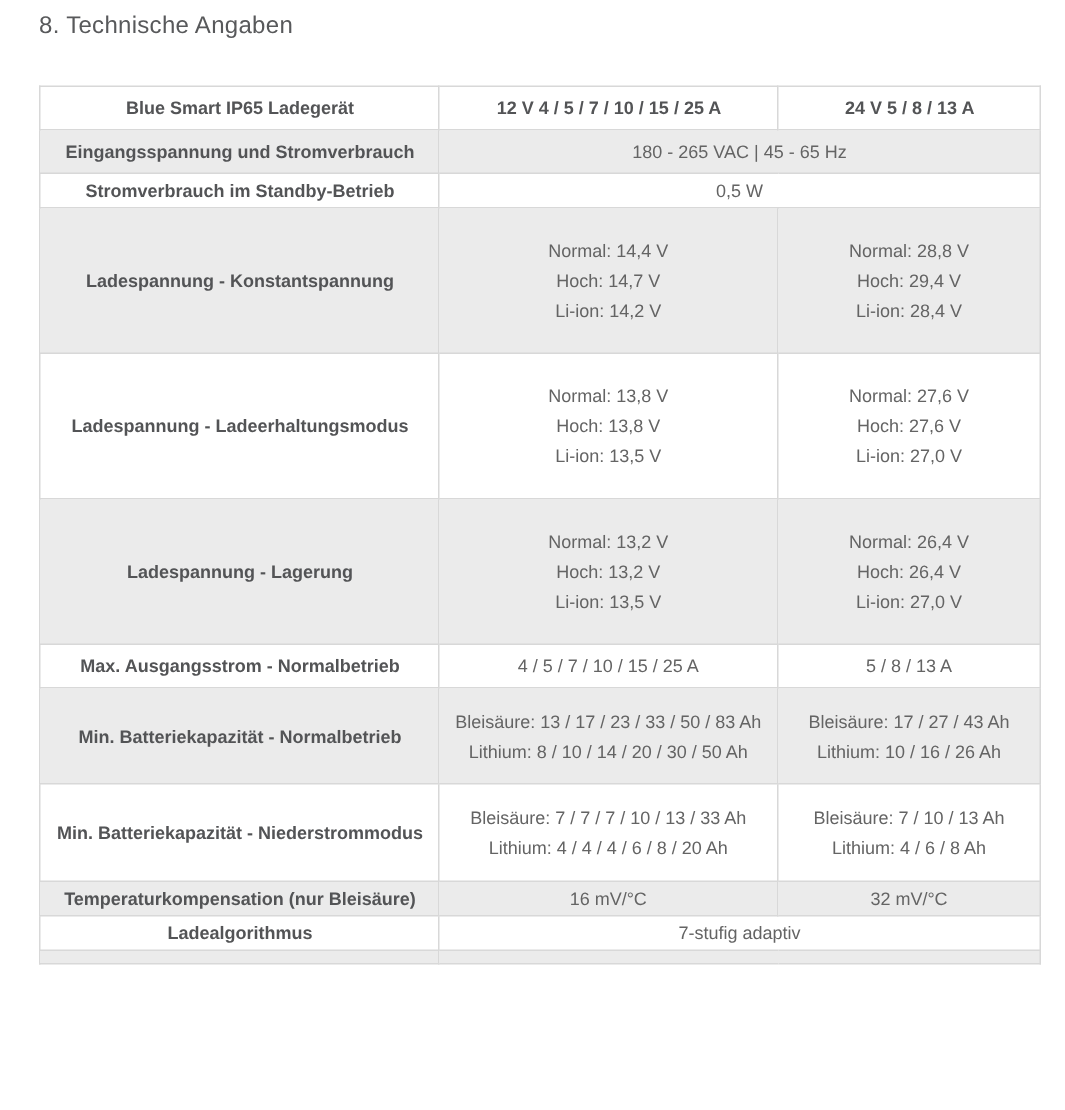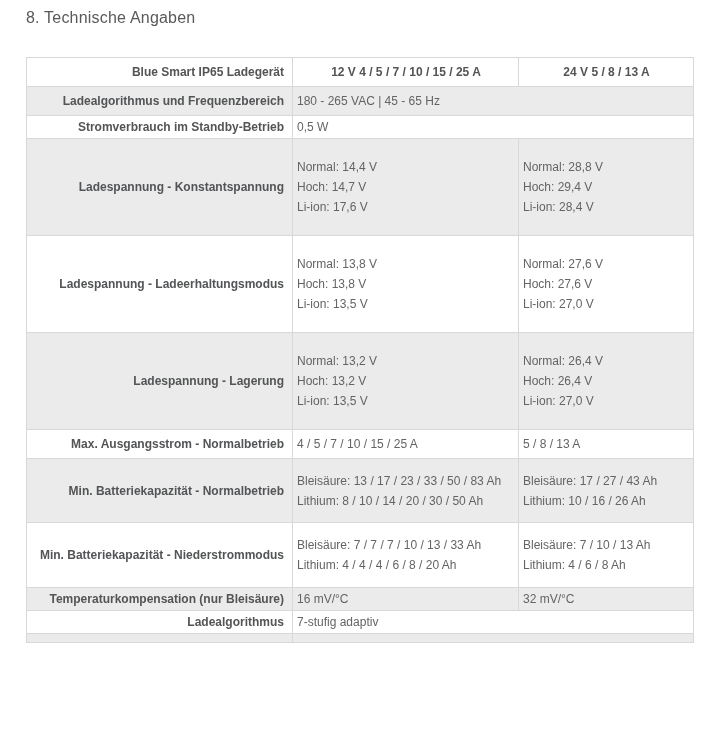--- a/index.html
+++ b/index.html
@@ -29,29 +29,29 @@
     font-size:12px;vertical-align:middle;overflow:hidden;
   }
   tbody tr:nth-child(odd){background:var(--zebra-bg);}
   .rh-s{height:29px;}
   .rh-sm{height:20px;}
   .rh-2{height:65px;}
   .rh-3{height:97px;}
   .rh-h{height:29px;}
   .rh-cut{height:8px;}
   th.label,td.label{
-    text-align:right;font-weight:bold;color:var(--text-color);
+    text-align:center;font-weight:bold;color:var(--text-color);
     padding:4px 8px 4px 9px;
   }
   th.hval{
     text-align:center;font-weight:bold;color:var(--text-color);
     padding:4px 8px 4px 9px;white-space:nowrap;
   }
   td.val{
-    color:var(--value-color);
+    text-align:center;color:var(--value-color);
     padding:4px 4px;white-space:nowrap;
   }
   td.val p{margin:0;line-height:14px;}
   td.val p + p{margin-top:6px;}
 </style>
 </head>
 <body>
 
 <h1 class="page-title">8. Technische Angaben</h1>
 
@@ -63,33 +63,33 @@
   </colgroup>
   <thead>
     <tr class="rh-h">
       <th class="label">Blue Smart IP65 Ladegerät</th>
       <th class="hval">12 V 4 / 5 / 7 / 10 / 15 / 25 A</th>
       <th class="hval">24 V 5 / 8 / 13 A</th>
     </tr>
   </thead>
   <tbody>
     <tr class="rh-s">
-      <td class="label">Ladealgorithmus und Frequenzbereich</td>
+      <td class="label">Eingangsspannung und Stromverbrauch</td>
       <td class="val" colspan="2">180 - 265 VAC | 45 - 65 Hz</td>
     </tr>
     <tr class="rh-sm">
       <td class="label">Stromverbrauch im Standby-Betrieb</td>
       <td class="val" colspan="2">0,5 W</td>
     </tr>
     <tr class="rh-3">
       <td class="label">Ladespannung - Konstantspannung</td>
       <td class="val">
         <p>Normal: 14,4 V</p>
         <p>Hoch: 14,7 V</p>
-        <p>Li-ion: 17,6 V</p>
+        <p>Li-ion: 14,2 V</p>
       </td>
       <td class="val">
         <p>Normal: 28,8 V</p>
         <p>Hoch: 29,4 V</p>
         <p>Li-ion: 28,4 V</p>
       </td>
     </tr>
     <tr class="rh-3">
       <td class="label">Ladespannung - Ladeerhaltungsmodus</td>
       <td class="val">

